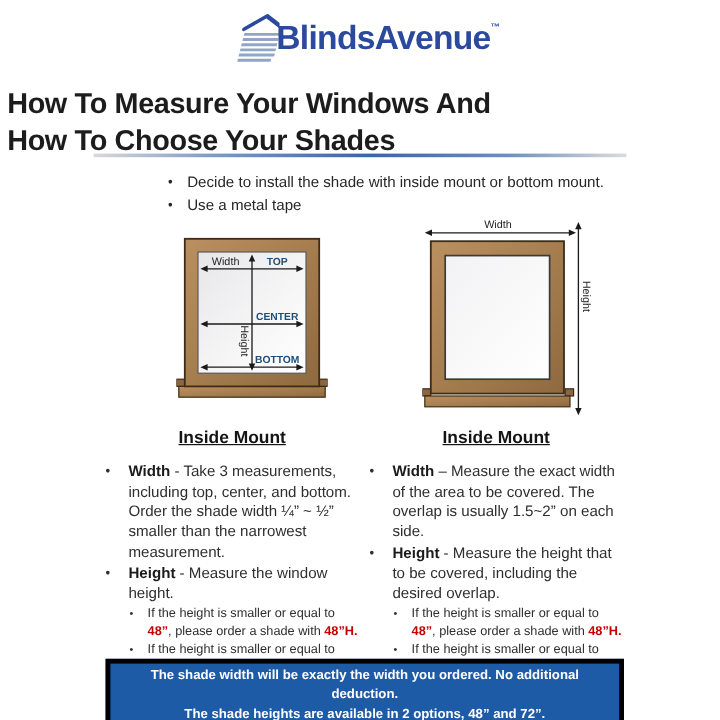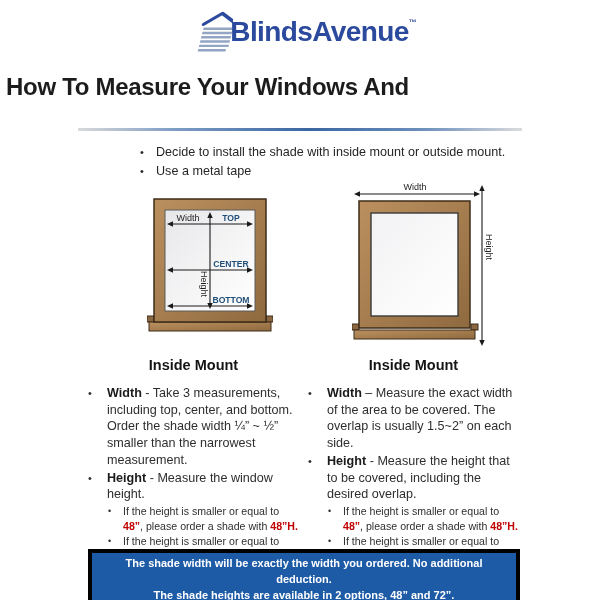--- a/index.html
+++ b/index.html
@@ -30,21 +30,21 @@
   
   .win-inside{position:absolute;left:147px;top:197px;}
   .win-outside{position:absolute;left:352px;top:182px;}
   .dlab{font-family:"Liberation Sans",sans-serif;font-size:9px;fill:#1d1d1d;}
   .dblue{font-family:"Liberation Sans",sans-serif;font-size:8.6px;font-weight:bold;fill:#1f4e79;}
 
   
   .col{position:absolute;top:357px;width:215px;}
   .col-left{left:86px;}
   .col-right{left:306px;}
-  .col-heading{text-align:center;font-size:14.5px;font-weight:bold;color:#141414;}
+  .col-heading{text-align:center;font-size:14.5px;font-weight:bold;text-decoration:underline;color:#141414;}
   .blist{margin-top:12px;}
   .brow{display:flex;font-size:12.6px;line-height:1.33;color:#2e2e2e;margin-bottom:1px;}
   .bmark{width:19px;flex:none;font-size:11px;padding-left:2px;padding-top:1px;}
   .term{font-weight:bold;color:#1b1b1b;}
   .sublist{padding-left:22px;margin-top:1px;}
   .srow{display:flex;font-size:10.6px;line-height:1.4;color:#2e2e2e;}
   .smark{width:15px;flex:none;font-size:9px;padding-top:1px;}
   .spre{display:block;}
   .red{color:#c00000;font-weight:bold;}
 
@@ -71,28 +71,29 @@
           <line x1="13" y1="42" x2="42" y2="42"></line>
         </g>
       </g>
     </svg>
     <span class="brand">BlindsAvenue</span>
     <span class="tm">™</span>
   </div>
 
   <h1 class="title">
     <span>How To Measure Your Windows And</span><br>
+    <span>How To Choose Your Shades</span>
   </h1>
 
   <div class="separator"></div>
 
   <div class="intro">
     <div class="intro-row">
       <span class="imark">•</span>
-      <span>Decide to install the shade with inside mount or outside mount.</span>
+      <span>Decide to install the shade with inside mount or bottom mount.</span>
     </div>
     <div class="intro-row">
       <span class="imark">•</span>
       <span>Use a metal tape</span>
     </div>
   </div>
 
   <svg class="win-inside" width="126" height="141" viewBox="0 0 126 141">
     <defs>
       <linearGradient id="wood1" x1="0" y1="0" x2="1" y2="1">

